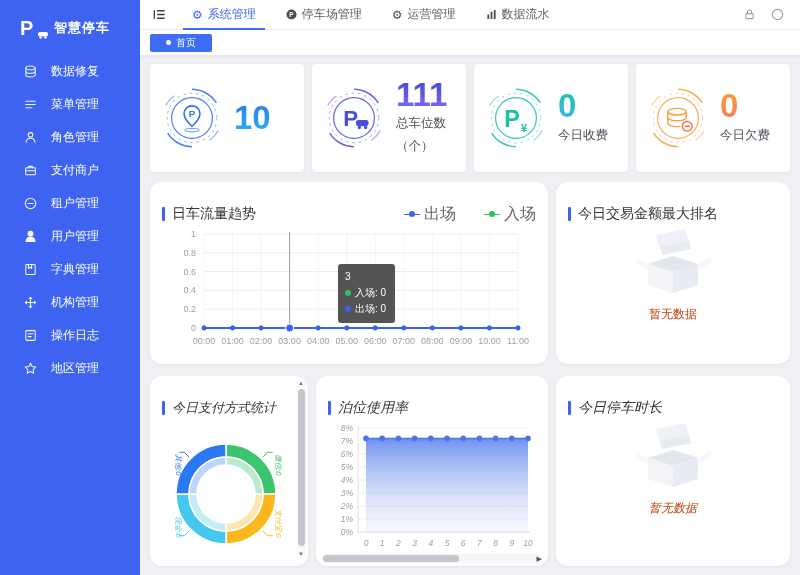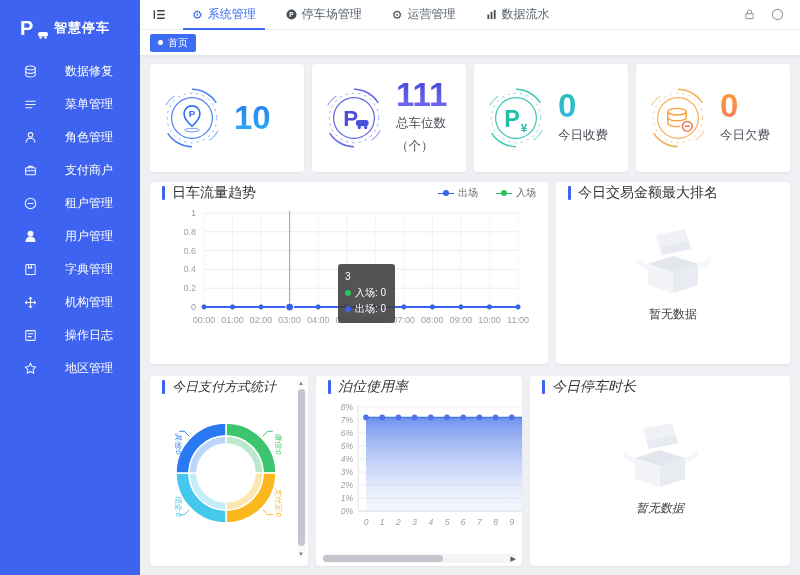--- a/index.html
+++ b/index.html
@@ -7,21 +7,21 @@
     font-family:"Liberation Sans","DejaVu Sans",sans-serif; background:#eef0f4; }
 
   
   .sidebar { position:absolute; left:0; top:0; width:140px; height:575px;
     background:#3d63f0; color:#fff; z-index:5; }
   .logo { display:flex; align-items:center; gap:8px; padding:17px 0 16px 20px; }
   .logo-mark { position:relative; width:26px; height:22px; }
   .logo-p { font-size:20px; font-weight:700; color:#fff; line-height:22px; }
   .logo-car { position:absolute; right:-2px; bottom:0; font-size:9px; }
   .logo-text { font-size:13px; font-weight:700; letter-spacing:1px; }
-  .nav-item { display:flex; align-items:center; gap:27px; height:33px;
+  .nav-item { display:flex; align-items:center; gap:13px; height:33px;
     padding-left:23px; font-size:12px; cursor:pointer; }
   .nav-ic { width:15px; height:15px; display:inline-flex; }
   .nav-ic svg { width:15px; height:15px; stroke:#fff; fill:none;
     stroke-width:1.1; stroke-linecap:round; stroke-linejoin:round; opacity:.95; }
 
   
   .main { position:absolute; left:140px; top:0; width:660px; height:575px; }
   .navbar { height:30px; background:#fff; display:flex; align-items:center;
     border-bottom:1px solid #f0f0f0; }
   .hamburger { padding:0 10px 0 12px; cursor:pointer; display:flex; }
@@ -34,68 +34,68 @@
   .tab.active::after { content:""; position:absolute; left:6px; right:6px; bottom:0;
     height:2px; background:#3a6cf5; }
   .navbar-right { margin-left:auto; display:flex; gap:15px; padding-right:16px; align-items:center; }
   .nav-right-ic { width:13px; height:13px; display:inline-flex; cursor:pointer; }
   .nav-right-ic svg { width:13px; height:13px; stroke:#9aa0a8; fill:none; stroke-width:1.2; }
 
   .tagbar { height:26px; background:#fff; border-bottom:1px solid #e6e8eb;
     display:flex; align-items:center; padding-left:10px;
     box-shadow:0 1px 3px rgba(0,0,0,.05); }
   .tag { background:#3d6df2; color:#fff; font-size:10px; height:18px;
-    padding:0 8px; display:inline-flex; align-items:center; gap:5px;
+    padding:0 16px; display:inline-flex; align-items:center; gap:5px;
     border-radius:2px; cursor:pointer; }
   .tag-dot { width:5px; height:5px; border-radius:50%; background:#fff; }
 
   
   .content { padding:8px 10px 0 10px; }
   .stats-row { display:flex; gap:8px; }
   .stat-card { flex:1; background:#fff; border-radius:4px; height:108px;
     display:flex; align-items:center; padding:0 4px 0 8px;
     box-shadow:0 1px 3px rgba(0,0,0,.05); min-width:0; }
   .stat-icon { width:68px; height:68px; flex-shrink:0; }
   .stat-info { margin-left:8px; min-width:0; }
   .stat-value { font-size:33px; font-weight:700; line-height:1.05;
     background:linear-gradient(180deg,#2a7bf0,#28b2f8);
     -webkit-background-clip:text; background-clip:text;
     -webkit-text-fill-color:transparent; }
   .stat-label { font-size:12.5px; color:#4a4f58; line-height:1.85; max-width:76px; }
 
   .row2 { display:flex; gap:8px; margin-top:10px; }
   .row3 { display:flex; gap:8px; margin-top:12px;font-style:italic; }
-  .panel { background:#fff; border-radius:4px; box-shadow:0 1px 3px rgba(0,0,0,.05);
-    position:relative; padding:1px 12px; overflow:hidden; }
+  .panel { background:#fff; border-radius:12px; box-shadow:0 1px 3px rgba(0,0,0,.05);
+    position:relative; padding:22px 12px; overflow:hidden; }
   .flow-panel { width:398px; height:182px; }
   .rank-panel { flex:1; height:182px; }
   .pay-panel { width:158px; height:190px; }
-  .occ-panel { width:206px; height:190px; }
+  .occ-panel { width:232px; height:190px; }
   .dur-panel { flex:1; height:190px; }
 
   .panel-title { display:flex; align-items:center; font-size:14px; color:#333;
     font-weight:500; height:20px; }
   .title-bar { width:3px; height:14px; background:#3d63f0; margin-right:7px;
     border-radius:1px; }
 
-  .legend { margin-left:auto; display:flex; gap:18px; font-size:10px; color:#666;
+  .legend { margin-left:auto; display:flex; gap:28px; font-size:16px; color:#666;
     align-items:center; }
   .legend-item { display:flex; align-items:center; gap:4px; cursor:pointer; }
   .lm-wrap { position:relative; width:16px; height:8px; }
   .lm-line { position:absolute; left:0; right:0; top:3.5px; height:1.5px; }
   .lm-dot { position:absolute; left:5px; top:1px; width:6px; height:6px; border-radius:50%; }
 
   .tooltip { position:absolute; left:188px; top:82px; background:rgba(60,60,60,.88);
     color:#fff; font-size:10px; padding:5px 9px 6px 7px; border-radius:3px;
     line-height:1.6; z-index:3; pointer-events:none; white-space:nowrap; }
   .tt-row { display:flex; align-items:center; gap:4px; }
   .tt-dot { width:6px; height:6px; border-radius:50%; display:inline-block; }
 
   .empty { position:absolute; left:0; right:0; top:42px; text-align:center; }
-  .empty-text { font-size:12px; color:#404040; margin-top:6px; }
+  .empty-text { font-size:12px; color:#c2410c; margin-top:6px; }
 
   
   .vscroll { position:absolute; right:2px; top:3px; bottom:8px; width:9px;
     background:#fafafa; border-radius:5px; cursor:pointer; }
   .vscroll .sb-thumb { position:absolute; left:1px; right:1px; top:10px; bottom:12px;
     background:#c3c6cc; border-radius:4px; }
   .sb-arrow { position:absolute; font-size:6px; color:#787d84; left:1px; line-height:1; }
   .hscroll { position:absolute; left:6px; right:6px; bottom:3px; height:9px;
     background:#f5f5f6; border-radius:5px; cursor:pointer; }
   .hscroll .sb-thumb { position:absolute; top:1px; bottom:1px; left:1px; width:62%;

